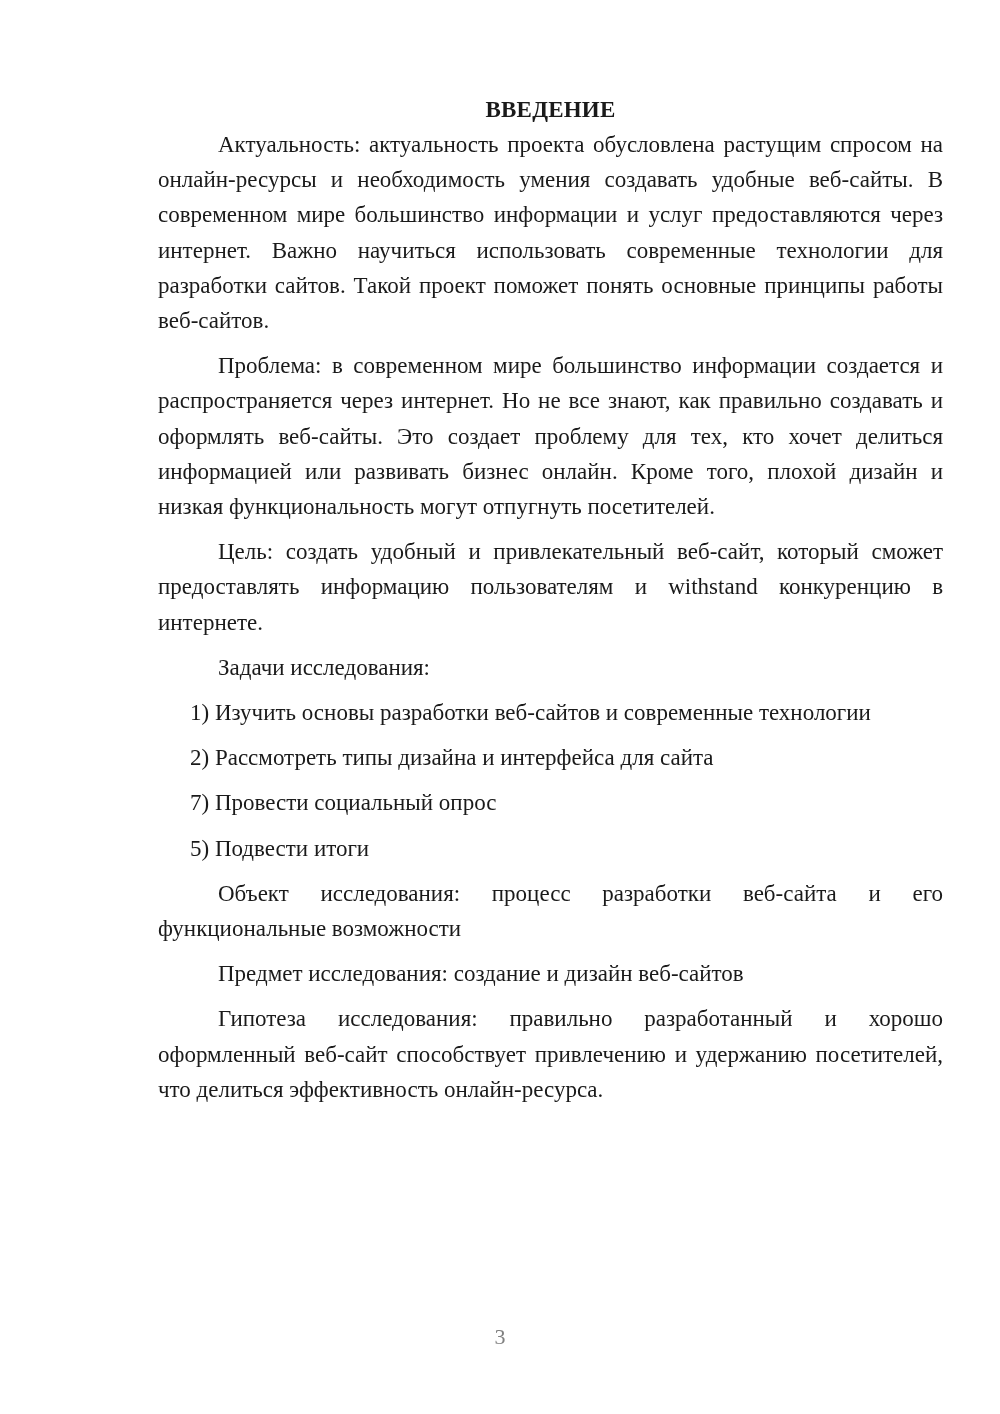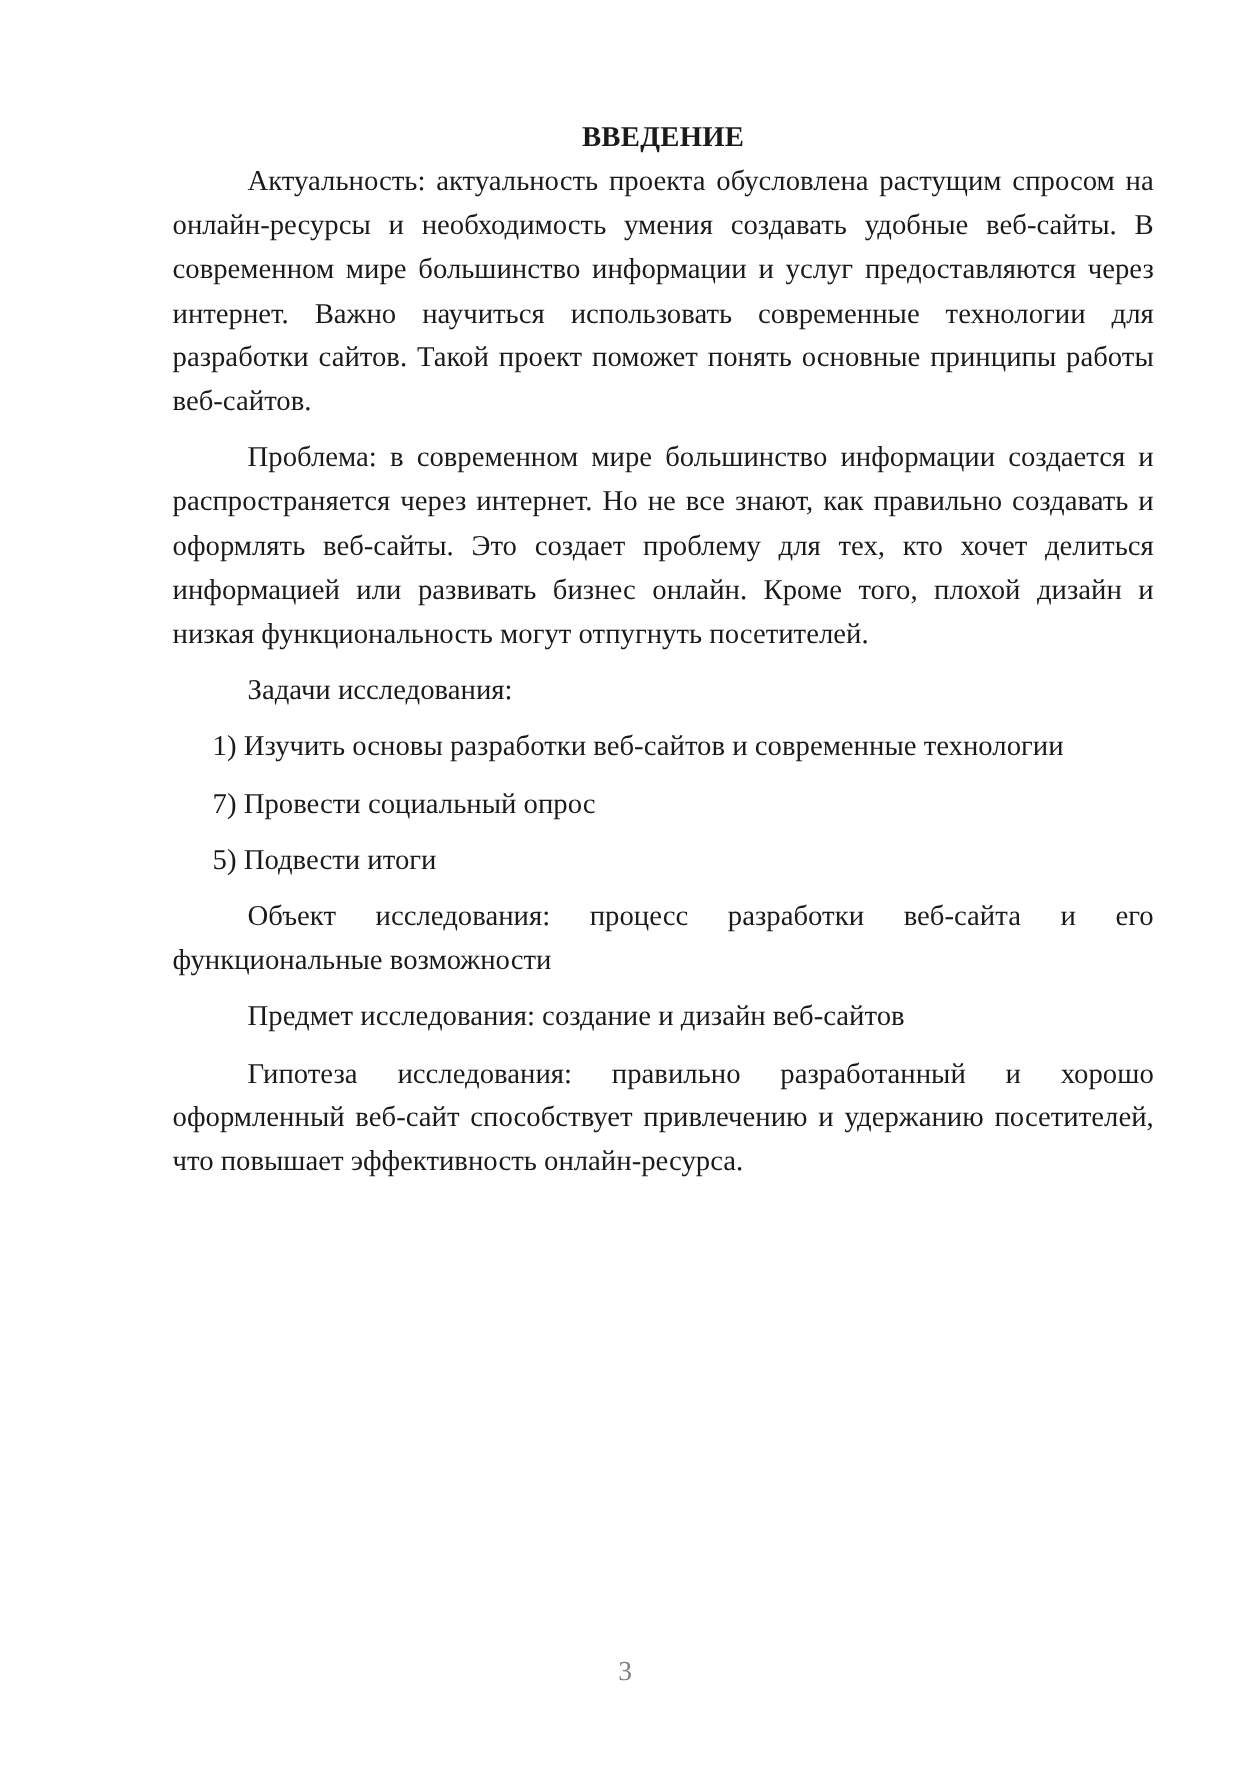--- a/index.html
+++ b/index.html
@@ -10,21 +10,21 @@
     body {
       width: 1000px;
       height: 1414px;
       position: relative;
       overflow: hidden;
       font-family: "Liberation Serif", "DejaVu Serif", serif;
       color: #1a1a1a;
     }
     .page {
       position: absolute;
-      left: 138px;
+      left: 158px;
       top: 92px;
       width: 785px;
       font-size: 23px;
       line-height: 35.2px;
     }
     .title {
       text-align: center;
       font-weight: bold;
       font-size: 23px;
       line-height: 35px;
@@ -56,31 +56,33 @@
 </head>
 <body>
 
 <div class="page">
   <div class="title">ВВЕДЕНИЕ</div>
 
   <p class="para">Актуальность: актуальность проекта обусловлена растущим спросом на онлайн-ресурсы и необходимость умения создавать удобные веб-сайты. В современном мире большинство информации и услуг предоставляются через интернет. Важно научиться использовать современные технологии для разработки сайтов. Такой проект поможет понять основные принципы работы веб-сайтов.</p>
 
   <p class="para">Проблема: в современном мире большинство информации создается и распространяется через интернет. Но не все знают, как правильно создавать и оформлять веб-сайты. Это создает проблему для тех, кто хочет делиться информацией или развивать бизнес онлайн. Кроме того, плохой дизайн и низкая функциональность могут отпугнуть посетителей.</p>
 
+  <p class="para">Цель: создать удобный и привлекательный веб-сайт, который сможет предоставлять информацию пользователям и withstand конкуренцию в интернете.</p>
 
   <p class="para single">Задачи исследования:</p>
 
   <div>
     <div class="list-item">1) Изучить основы разработки веб-сайтов и современные технологии</div>
+    <div class="list-item">2) Рассмотреть типы дизайна и интерфейса для сайта</div>
     <div class="list-item">7) Провести социальный опрос</div>
     <div class="list-item">5) Подвести итоги</div>
   </div>
 
   <p class="para">Объект исследования: процесс разработки веб-сайта и его функциональные возможности</p>
 
   <p class="para single">Предмет исследования: создание и дизайн веб-сайтов</p>
 
-  <p class="para">Гипотеза исследования: правильно разработанный и хорошо оформленный веб-сайт способствует привлечению и удержанию посетителей, что повышает эффективность онлайн-ресурса.</p>
+  <p class="para">Гипотеза исследования: правильно разработанный и хорошо оформленный веб-сайт способствует привлечению и удержанию посетителей, что делиться эффективность онлайн-ресурса.</p>
 
 
 </div>
 
 <div class="page-number">3</div>
 
 </body></html>

